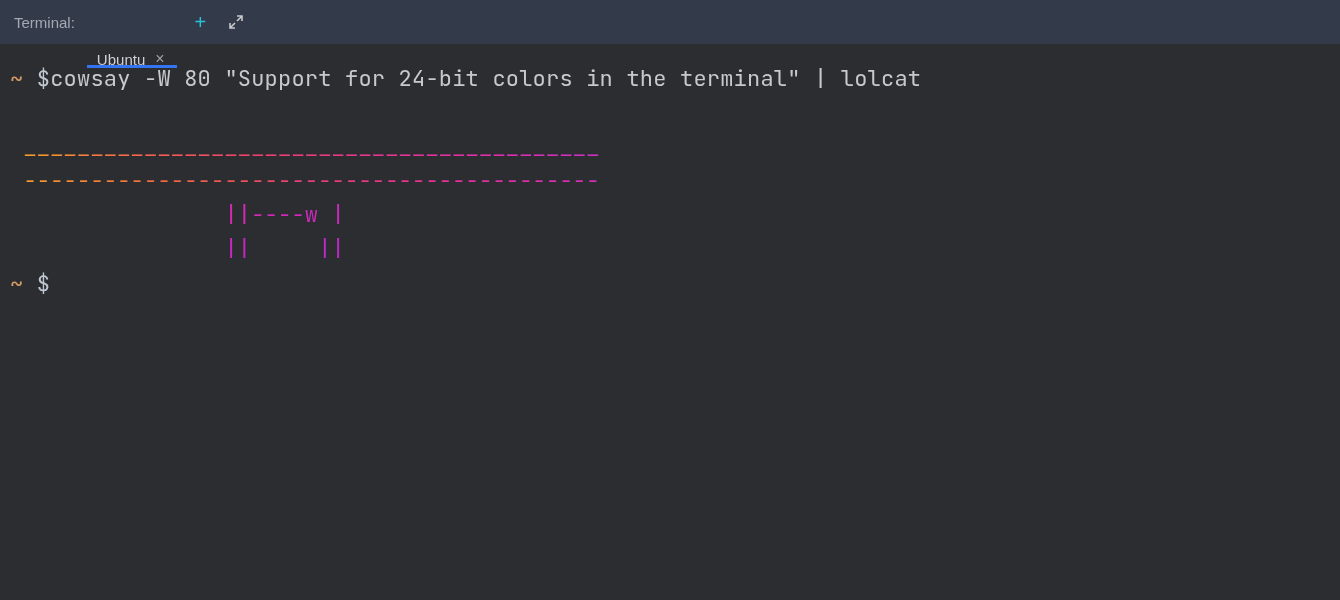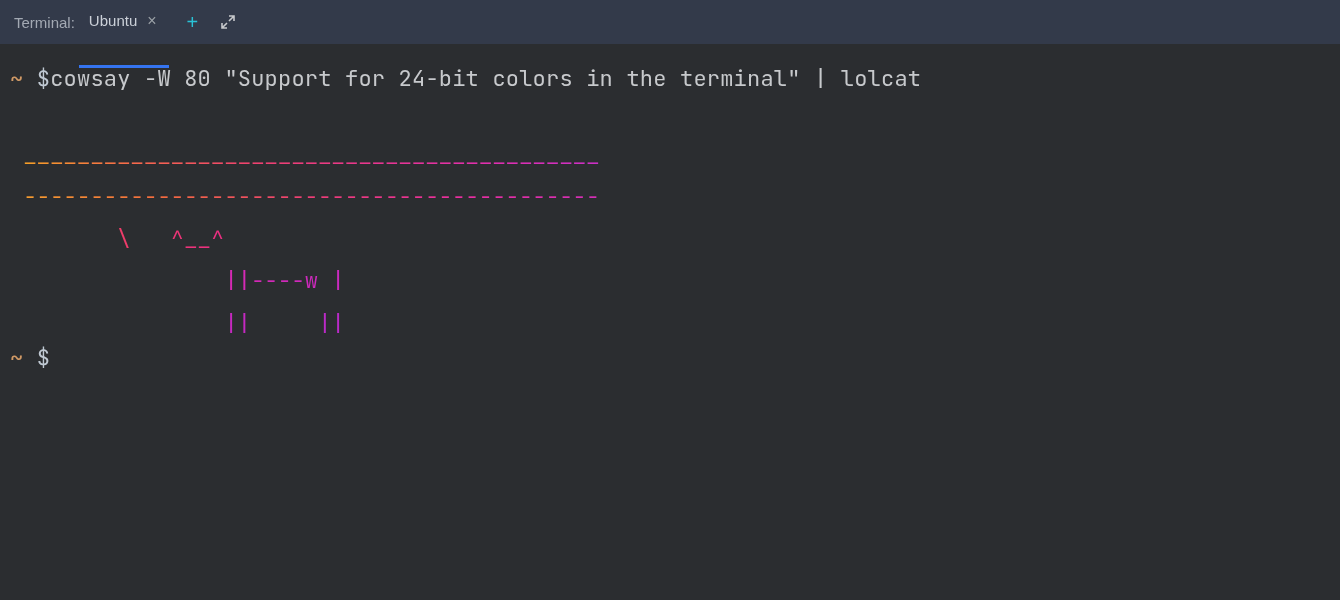--- a/index.html
+++ b/index.html
@@ -16,25 +16,25 @@
     align-items: center;
     height: 44px;
     background: #333a4a;
     padding-left: 14px;
     color: #9aa0a6;
     font-family: -apple-system, BlinkMacSystemFont, "Segoe UI", sans-serif;
     font-size: 15px;
   }
   .tab-bar-label {
     color: #a3a9b3;
-    margin-right: 4px;
+    margin-right: 12px;
   }
   .tab {
     display: flex;
-    align-items: flex-start;
+    align-items: flex-end;
     height: 56px;
     padding: 0 12px 0 10px;
     color: #cbd0d8;
     position: relative;
     margin-top: 36px;
   }
   .tab.active::after {
     content: "";
     position: absolute;
     left: 0;
@@ -77,21 +77,20 @@
   .cmd { color: #c7c9cc; }
   .empty-line { height: 1.55em; }
 
   
   .rainbow {
     display: inline-block;
     -webkit-background-clip: text;
     background-clip: text;
     -webkit-text-fill-color: transparent;
     color: transparent;
-    margin-top: 8px;
   }
 </style>
 </head>
 <body>
 
 <div class="tab-bar">
   <span class="tab-bar-label">Terminal:</span>
   <div class="tab active">
     <span>Ubuntu</span>
     <span class="close">×</span>
@@ -105,18 +104,17 @@
   </span>
 </div>
 
 <div class="terminal-body">
   <div class="line"><span class="tilde">~</span> <span class="dollar">$</span><span class="cmd">cowsay -W 80 "Support for 24-bit colors in the terminal" | lolcat</span></div>
 
   <div class="empty-line"></div>
 
   <div class="line"><span class="rainbow" style="background-image:linear-gradient(90deg,#f5a623 0%,#f76a4b 20%,#ef426f 40%,#e8368f 60%,#e02fb0 80%,#c930c9 100%)"> ___________________________________________ </span></div>
   <div class="line"><span class="rainbow" style="background-image:linear-gradient(90deg,#f6a22d 0%,#f46b3f 25%,#ee3d77 50%,#e92ea1 75%,#d22fba 100%)"> ------------------------------------------- </span></div>
-  <div class="line"><span class="rainbow" style="background-image:linear-gradient(90deg,#f35d46 0%,#ef4063 40%,#ec2e83 100%)">        \   ^__^</span></div>
   <div class="line"><span class="rainbow" style="background-image:linear-gradient(90deg,#e6279c 0%,#dd28b0 50%,#ca2ac0 100%)">                ||----w |</span></div>
   <div class="line"><span class="rainbow" style="background-image:linear-gradient(90deg,#dc26ad 0%,#cd27bd 50%,#b92ac9 100%)">                ||     ||</span></div>
 
   <div class="line"><span class="tilde">~</span> <span class="dollar">$</span></div>
 </div>
 
 </body></html>

